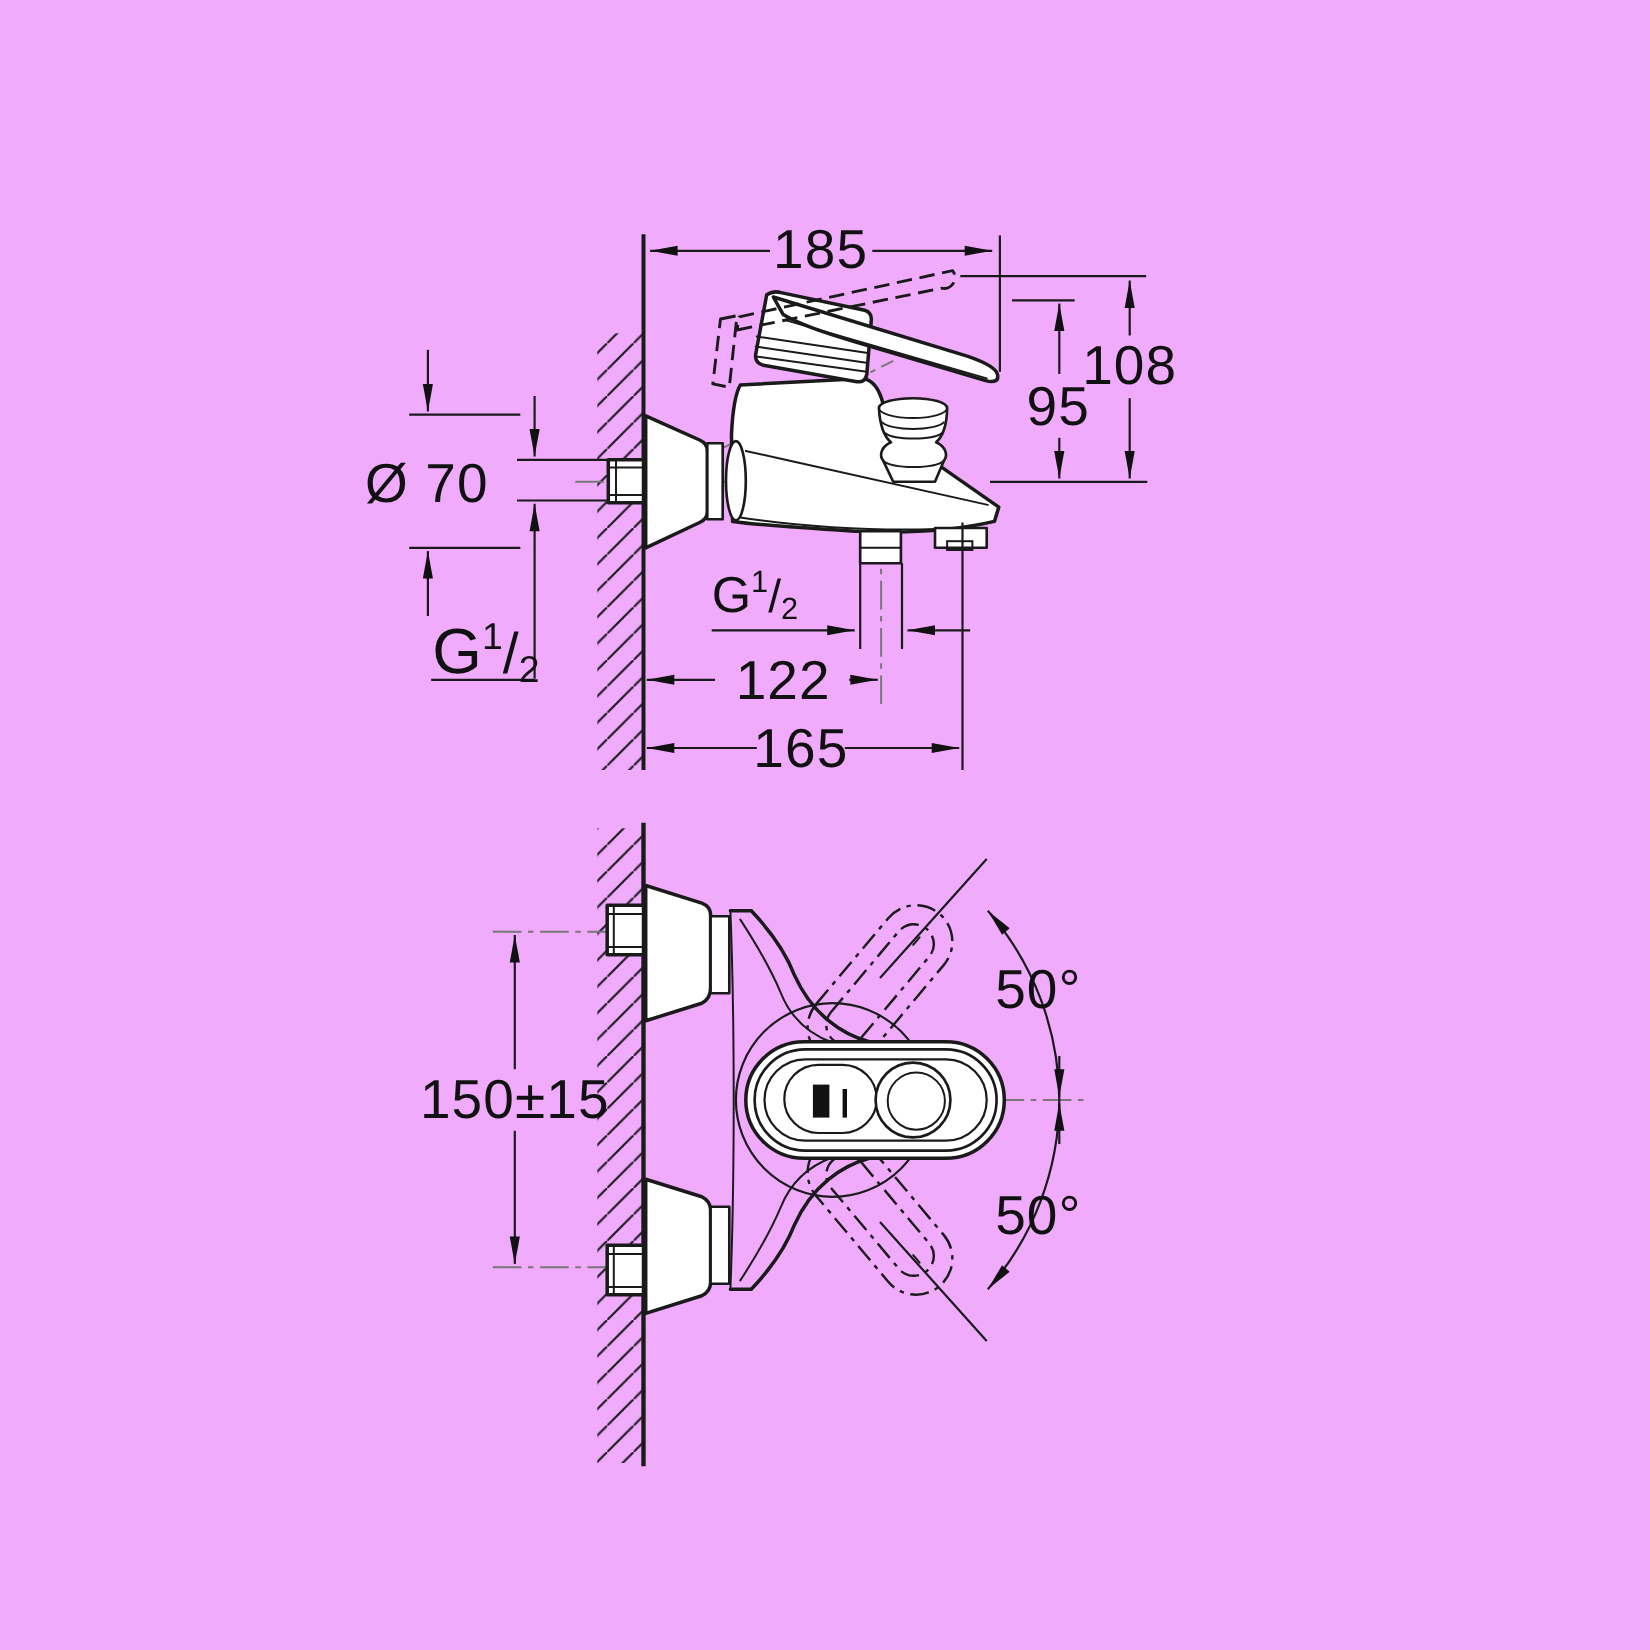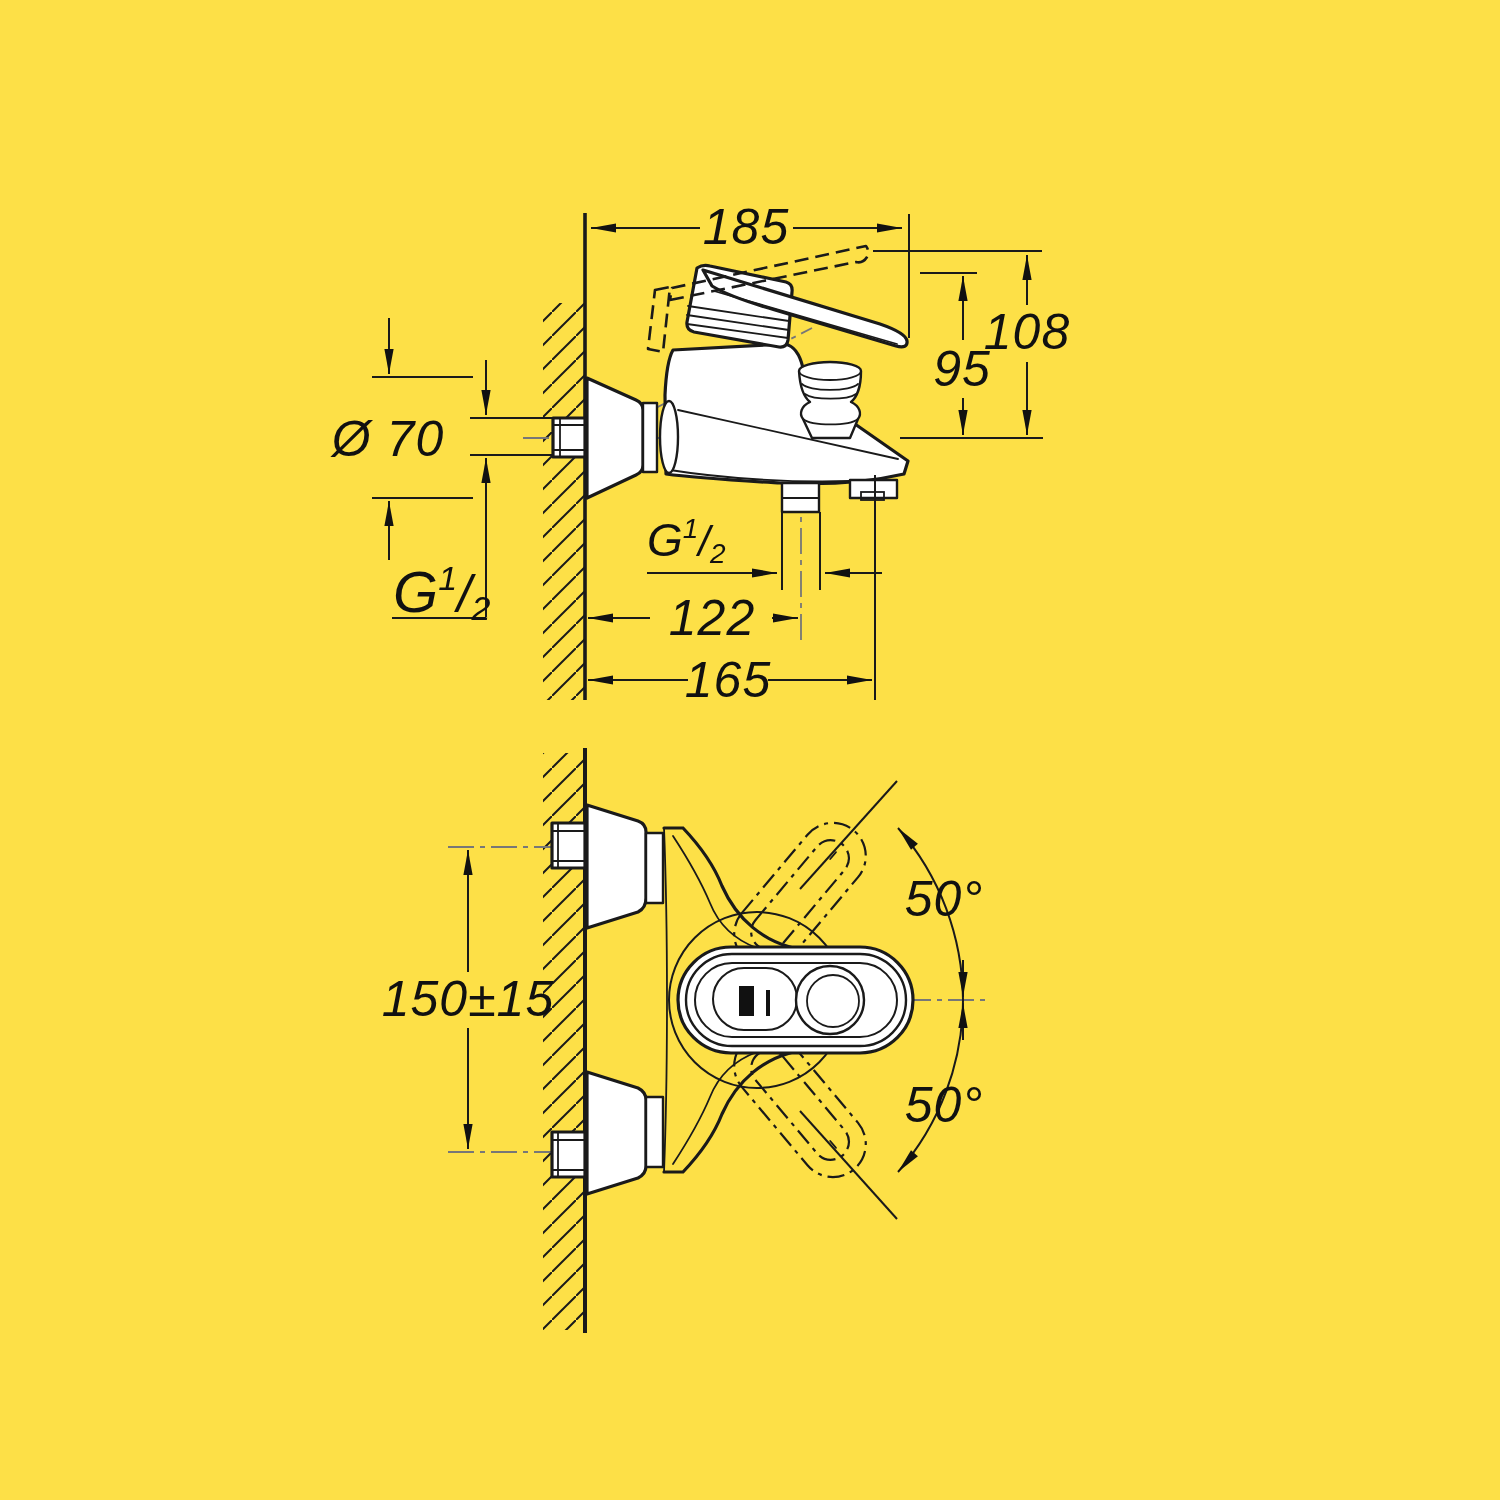--- a/index.html
+++ b/index.html
@@ -1,16 +1,16 @@
 <!DOCTYPE html>
 <html><head>
 <meta charset="utf-8">
 <style>
   html,body{margin:0;padding:0;background:#ffffff;}
-  .page{width:1500px;height:1500px;background:#fde047;position:relative;overflow:hidden;font-style:italic;}
+  .page{width:1500px;height:1500px;background:#f0abfc;position:relative;overflow:hidden;}
   svg{display:block;}
   text{font-family:"Liberation Sans","DejaVu Sans",sans-serif;fill:#111;}
   .dim-text{font-size:50px;letter-spacing:1px;}
   .outline{fill:#fff;stroke:#1a1a1a;stroke-width:3.2;stroke-linejoin:round;stroke-linecap:round;}
   .outline2{fill:#fff;stroke:#1a1a1a;stroke-width:2.4;stroke-linejoin:round;stroke-linecap:round;}
   .hair{fill:none;stroke:#1a1a1a;stroke-width:1.8;stroke-linecap:round;}
   .thin{fill:none;stroke:#1a1a1a;stroke-width:2;stroke-linecap:butt;}
   .dimline{fill:none;stroke:#1a1a1a;stroke-width:2;}
   .center{fill:none;stroke:#777;stroke-width:1.8;stroke-dasharray:26 6 5 6;}
   .phantom{fill:none;stroke:#1a1a1a;stroke-width:2.6;stroke-dasharray:14 7;stroke-linejoin:round;}

